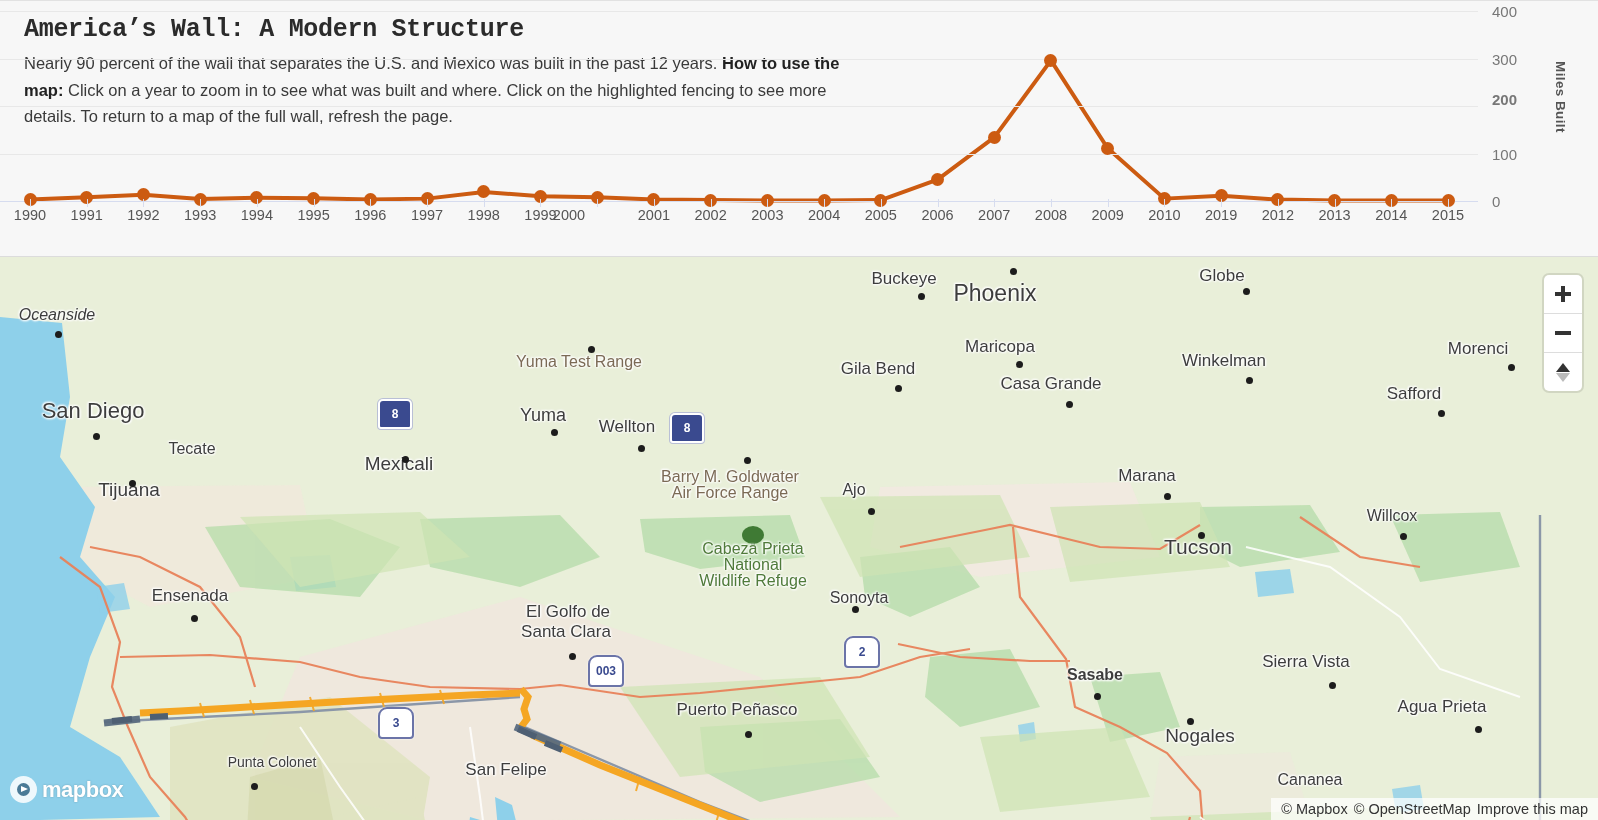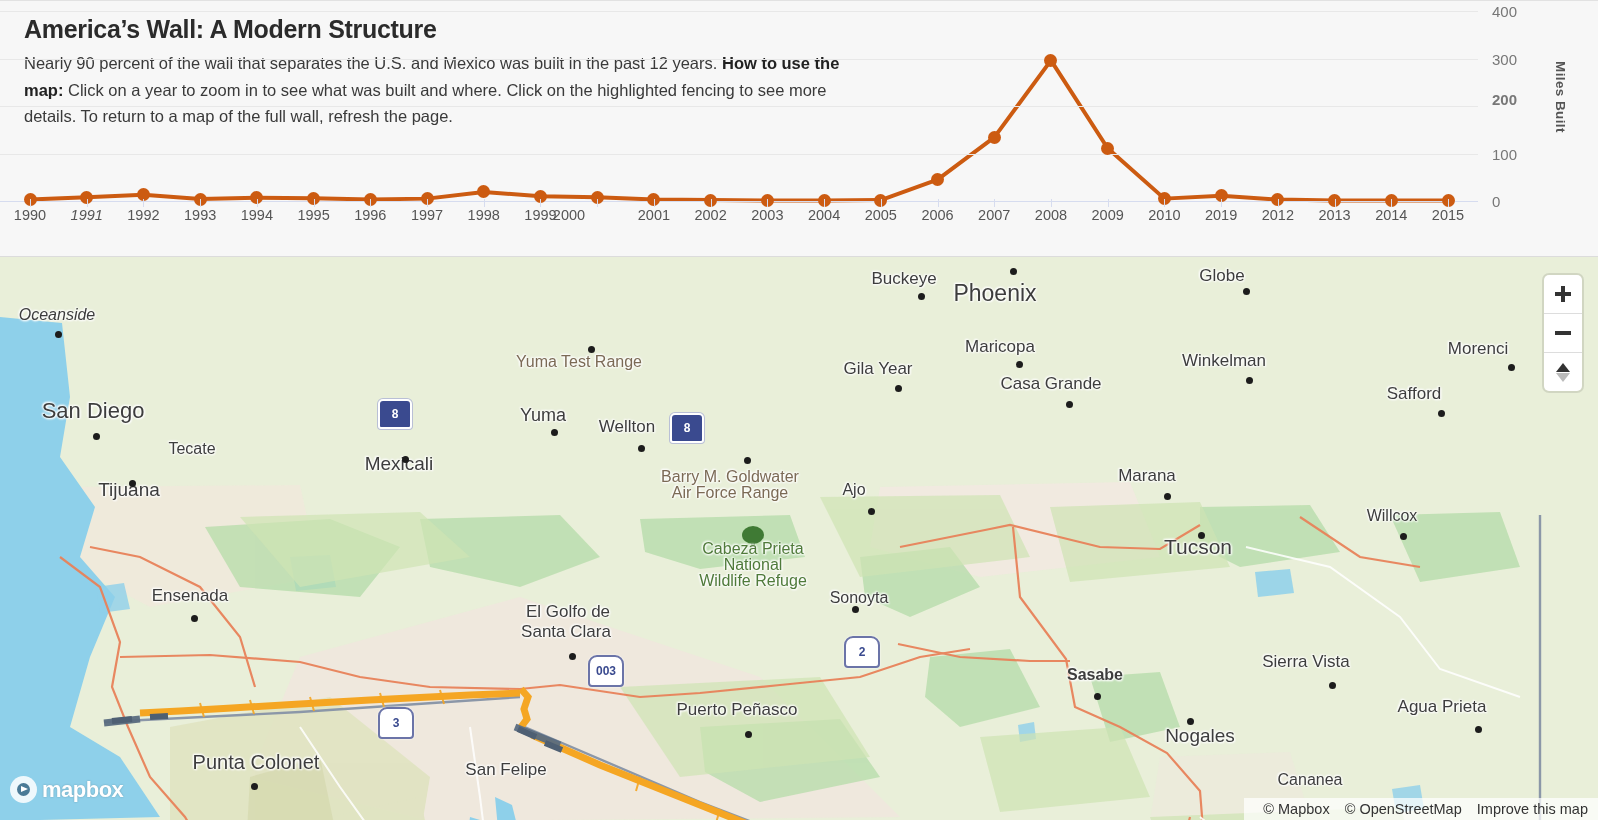--- a/index.html
+++ b/index.html
@@ -9,21 +9,21 @@
     font-family:"Liberation Sans", sans-serif;
     -webkit-font-smoothing:antialiased;
   }
   #app{position:relative;width:1598px;height:820px;background:#f7f7f7;}
 
   
   #top-panel{position:absolute;left:0;top:0;width:1598px;height:256px;background:#f7f7f7;
              border-top:1px solid #e2e2e2;box-sizing:border-box;}
 
   #headline{position:absolute;left:24px;top:14px;width:840px;}
-  #title{font-size:25px;font-weight:bold;color:#2b2b2b;letter-spacing:-0.3px;margin:0 0 6px 0;}
+  #title{font-size:25px;font-weight:bold;color:#2b2b2b;letter-spacing:-0.3px;margin:0 0 6px 0;font-family:Liberation Mono, monospace;}
   #deck{font-size:16.5px;line-height:1.62;color:#3a3a3a;margin:0;}
   #deck .b{font-weight:bold;color:#222;}
 
   
   #chart{position:absolute;left:0;top:0;width:1598px;height:256px;pointer-events:none;}
   #plot{position:absolute;left:0px;top:10px;width:1478px;height:190px;}
   .gridline{position:absolute;left:0;width:1478px;height:1px;background:#e8e8e8;}
   .gridline.zero{background:#d6dcef;}
   .ytick{position:absolute;left:1492px;font-size:15px;color:#777;transform:translateY(-50%);}
   #ylabel{position:absolute;left:1553px;top:60px;font-size:13.5px;font-weight:bold;color:#555;
@@ -79,21 +79,21 @@
   #mapbox-logo .ring{width:27px;height:27px;border-radius:50%;background:rgba(255,255,255,.85);
                      display:flex;align-items:center;justify-content:center;}
   #mapbox-logo .ring i{display:block;width:13px;height:13px;border-radius:50%;
                        background:#4a7a96;position:relative;}
   #mapbox-logo .ring i:after{content:"";position:absolute;left:4px;top:3px;
       border-left:7px solid #fff;border-top:3.5px solid transparent;border-bottom:3.5px solid transparent;}
   #mapbox-logo .wd{font-size:22px;font-weight:bold;color:#fff;letter-spacing:-.5px;
       text-shadow:0 0 2px rgba(0,0,0,.25);}
   #attrib{position:absolute;right:0;bottom:0;background:rgba(255,255,255,.72);
           padding:3px 8px 4px 10px;font-size:14.5px;color:#333;}
-  #attrib span{margin-right:2px;margin-left:9px;}
+  #attrib span{margin-right:2px;}
 </style>
 </head>
 <body>
 
 <div id="app">
 
   <div id="top-panel">
 
     <div id="headline">
       <h1 id="title">America’s Wall: A Modern Structure</h1>
@@ -134,21 +134,21 @@
           <div class="pt" title="2011: 11" style="left: 1221.12px; top: 184.775px; background: rgb(204, 91, 17);"></div>
           <div class="pt" title="2012: 3" style="left: 1277.84px; top: 188.575px; background: rgb(204, 91, 17);"></div>
           <div class="pt" title="2013: 1" style="left: 1334.56px; top: 189.525px; background: rgb(204, 91, 17);"></div>
           <div class="pt" title="2014: 1" style="left: 1391.28px; top: 189.525px; background: rgb(204, 91, 17);"></div>
           <div class="pt" title="2015: 1" style="left: 1448px; top: 189.525px; background: rgb(204, 91, 17);"></div>
         </div>
       <div id="ylabel">Miles Built</div>
       <div id="xaxis">
           <div class="xtick" style="left: 30px;">1990</div>
           <div class="xtickmark" style="left: 30px;"></div>
-          <div class="xtick" style="left: 86.72px; font-style: italic;">1991</div>
+          <div class="xtick" style="left: 86.72px;">1991</div>
           <div class="xtickmark" style="left: 86.72px;"></div>
           <div class="xtick" style="left: 143.44px;">1992</div>
           <div class="xtickmark" style="left: 143.44px;"></div>
           <div class="xtick" style="left: 200.16px;">1993</div>
           <div class="xtickmark" style="left: 200.16px;"></div>
           <div class="xtick" style="left: 256.88px;">1994</div>
           <div class="xtickmark" style="left: 256.88px;"></div>
           <div class="xtick" style="left: 313.6px;">1995</div>
           <div class="xtickmark" style="left: 313.6px;"></div>
           <div class="xtick" style="left: 370.32px;">1996</div>
@@ -320,21 +320,21 @@
     <div id="map-labels">
         <div class="mlabel" style="left: 57px; top: 58px; font-size: 16px; font-style: italic;">Oceanside</div>
         <div class="mdot" style="left: 58px; top: 77px;"></div>
         <div class="mlabel" style="left: 93px; top: 154px; font-size: 22px;">San Diego</div>
         <div class="mdot" style="left: 96px; top: 179px;"></div>
         <div class="mlabel" style="left: 129px; top: 233px; font-size: 19px;">Tijuana</div>
         <div class="mdot" style="left: 132px; top: 226px;"></div>
         <div class="mlabel" style="left: 192px; top: 192px; font-size: 16px;">Tecate</div>
         <div class="mlabel" style="left: 190px; top: 339px; font-size: 17px;">Ensenada</div>
         <div class="mdot" style="left: 194px; top: 361px;"></div>
-        <div class="mlabel" style="left: 256px; top: 505px; font-size: 20px;">Punta Colonet</div>
+        <div class="mlabel" style="left: 272px; top: 505px; font-size: 14px;">Punta Colonet</div>
         <div class="mdot" style="left: 254px; top: 529px;"></div>
         <div class="mlabel" style="left: 399px; top: 207px; font-size: 19px;">Mexicali</div>
         <div class="mdot" style="left: 405px; top: 202px;"></div>
         <div class="mlabel range" style="left: 579px; top: 105px; font-size: 16px;">Yuma Test Range</div>
         <div class="mdot" style="left: 591px; top: 92px;"></div>
         <div class="mlabel" style="left: 543px; top: 158px; font-size: 18px;">Yuma</div>
         <div class="mdot" style="left: 554px; top: 175px;"></div>
         <div class="mlabel" style="left: 627px; top: 170px; font-size: 17px;">Wellton</div>
         <div class="mdot" style="left: 641px; top: 191px;"></div>
         <div class="mlabel" style="left: 568px; top: 355px; font-size: 17px;">El Golfo de</div>
@@ -346,21 +346,21 @@
         <div class="mlabel range" style="left: 730px; top: 220px; font-size: 16px;">Barry M. Goldwater</div>
         <div class="mdot" style="left: 747px; top: 203px;"></div>
         <div class="mlabel range" style="left: 730px; top: 236px; font-size: 16px;">Air Force Range</div>
         <div class="mlabel park" style="left: 753px; top: 292px; font-size: 16px;">Cabeza Prieta</div>
         <div class="mlabel park" style="left: 753px; top: 308px; font-size: 16px;">National</div>
         <div class="mlabel park" style="left: 753px; top: 324px; font-size: 16px;">Wildlife Refuge</div>
         <div class="mlabel" style="left: 859px; top: 341px; font-size: 16px;">Sonoyta</div>
         <div class="mdot" style="left: 855px; top: 352px;"></div>
         <div class="mlabel" style="left: 854px; top: 233px; font-size: 16px;">Ajo</div>
         <div class="mdot" style="left: 871px; top: 254px;"></div>
-        <div class="mlabel" style="left: 878px; top: 112px; font-size: 17px;">Gila Year</div>
+        <div class="mlabel" style="left: 878px; top: 112px; font-size: 17px;">Gila Bend</div>
         <div class="mdot" style="left: 898px; top: 131px;"></div>
         <div class="mlabel" style="left: 904px; top: 22px; font-size: 17px;">Buckeye</div>
         <div class="mdot" style="left: 921px; top: 39px;"></div>
         <div class="mlabel" style="left: 995px; top: 36px; font-size: 23px;">Phoenix</div>
         <div class="mdot" style="left: 1013px; top: 14px;"></div>
         <div class="mlabel" style="left: 1000px; top: 90px; font-size: 17px;">Maricopa</div>
         <div class="mdot" style="left: 1019px; top: 107px;"></div>
         <div class="mlabel" style="left: 1051px; top: 127px; font-size: 17px;">Casa Grande</div>
         <div class="mdot" style="left: 1069px; top: 147px;"></div>
         <div class="mlabel" style="left: 1147px; top: 219px; font-size: 17px;">Marana</div>

